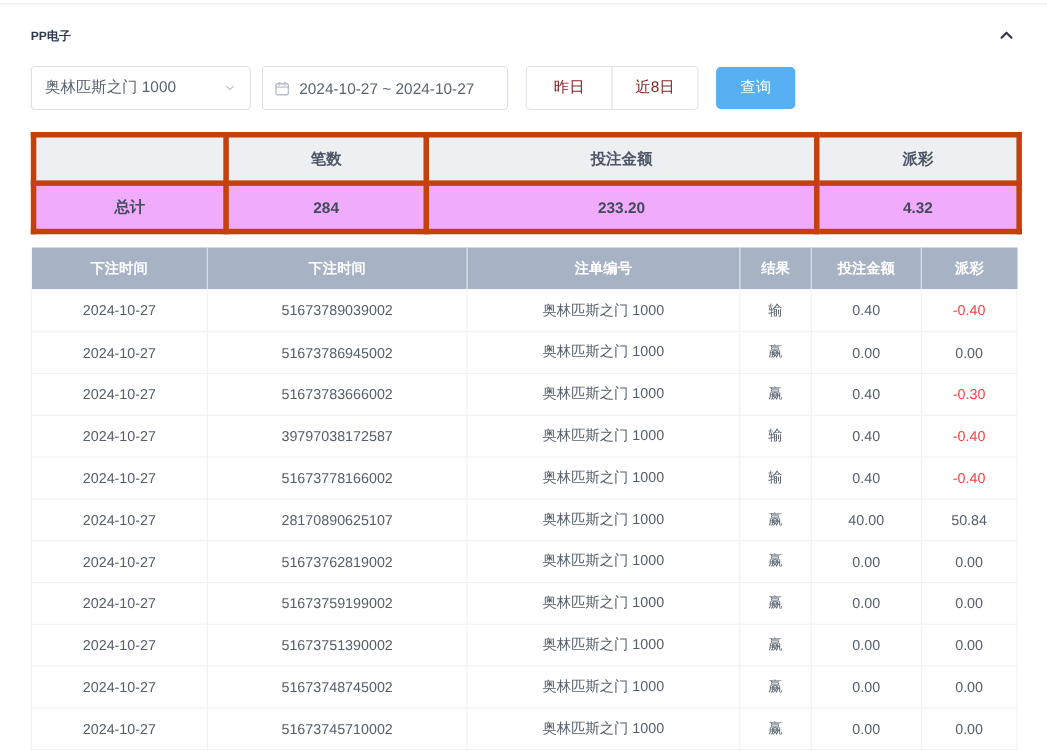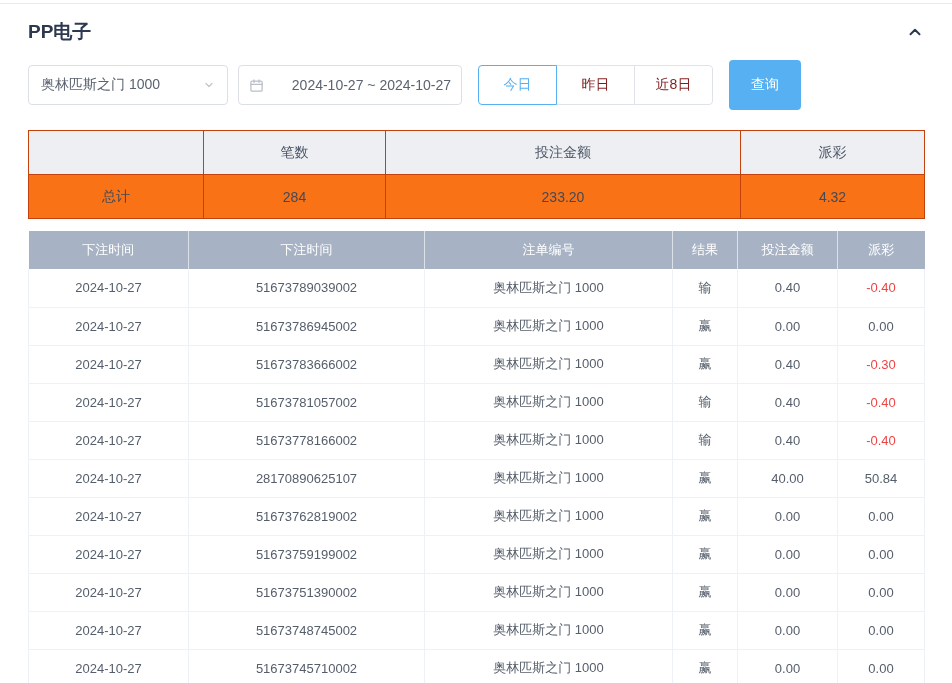--- a/index.html
+++ b/index.html
@@ -10,67 +10,67 @@
     font-family: "Liberation Sans", "DejaVu Sans", sans-serif;
     color: #5b6370;
   }
   .top-line { height: 1px; background: #e7eaf0; margin-top: 3px; }
   .page { padding: 0 28px; }
 
   
   .panel-header {
     height: 56px; display: flex; align-items: center; justify-content: space-between;
   }
-  .panel-title { font-size: 19px; font-weight: bold; color: #2e3950; }
+  .panel-title { font-size: 11px; font-weight: bold; color: #2e3950; }
   .collapse-btn { cursor: pointer; display: flex; align-items: center; }
 
   
   .filter-bar { display: flex; align-items: center; margin-bottom: 20px; }
   .select-box {
     width: 200px; height: 40px; border: 1px solid #dcdfe6; border-radius: 4px;
     display: flex; align-items: center; justify-content: space-between;
     padding: 0 12px; font-size: 14px; cursor: pointer; background: #fff;
   }
   .date-box {
     width: 224px; height: 40px; border: 1px solid #dcdfe6; border-radius: 4px;
     display: flex; align-items: center; gap: 8px;
     padding: 0 10px; font-size: 14px; cursor: pointer; background: #fff;
-    margin-left: 10px; white-space: nowrap; justify-content: space-between;
+    margin-left: 10px; white-space: nowrap;
   }
   .range-group { display: flex; margin-left: 16px; }
   .range-btn {
     width: 79px; height: 40px; background: #fff; border: 1px solid #dfe3e9;
     color: #7f1d1d; font-size: 14px; cursor: pointer; margin-left: -1px;
     font-family: inherit; position: relative;
   }
   .range-btn:first-child { border-radius: 4px 0 0 4px; margin-left: 0; }
   .range-btn:last-child { border-radius: 0 4px 4px 0; }
   .range-btn.active { color: #56b0f2; border-color: #56b0f2; z-index: 2; }
   .query-btn {
-    width: 72px; height: 50px; margin-left: 16px; background: #56b0f2; color: #fff;
+    width: 72px; height: 38px; margin-left: 16px; background: #56b0f2; color: #fff;
     border: none; border-radius: 4px; font-size: 14px; cursor: pointer;
     font-family: inherit;
   }
 
   
   .summary-table {
     width: 896px; border-collapse: collapse; table-layout: fixed;
     font-size: 14px; margin-bottom: 12px;
   }
   .summary-table th, .summary-table td {
-    height: 44px; border: 1px solid #c2410c; text-align: center; font-weight: 400;
+    height: 44px; border: 5px solid #c2410c; text-align: center; font-weight: 700;
     padding: 0;
   }
   .summary-table thead th { background: #edeff3; color: #4c5565; }
-  .summary-table tbody td { background: #f97316; color: #404a58; }
+  .summary-table tbody td { background: #f0abfc; color: #404a58; }
 
   
   .bet-table { width: 896px; border-collapse: collapse; table-layout: fixed; font-size: 13px; }
   .bet-table thead th {
-    background: #a7b3c4; color: #ffffff; font-weight: normal; height: 38px;
+    background: #a7b3c4; color: #ffffff; font-weight: bold; height: 38px;
     border-right: 1px solid rgba(255,255,255,0.6); padding: 0; text-align: center;
   }
   .bet-table thead th:last-child { border-right: none; }
   .bet-table tbody td {
     height: 38px; padding: 0; text-align: center; color: #555e6b;
     border: 1px solid #eef1f6; border-top: none; background: #fff;
   }
   .bet-table .neg { color: #ef4444; }
   .filler td { height: 38px; }
 
@@ -110,21 +110,20 @@
           <rect x="3" y="5" width="18" height="16" rx="2"></rect>
           <line x1="3" y1="10" x2="21" y2="10"></line>
           <line x1="8" y1="3" x2="8" y2="7"></line>
           <line x1="16" y1="3" x2="16" y2="7"></line>
         </svg>
       </span>
       <span>2024-10-27 ~ 2024-10-27</span>
     </div>
 
     <div class="range-group">
-      <button class="range-btn active">今日</button>
       <button class="range-btn">昨日</button>
       <button class="range-btn">近8日</button>
     </div>
 
     <button class="query-btn">查询</button>
   </div>
 
   <table class="summary-table">
     <colgroup>
         <col style="width:175px">
@@ -193,21 +192,21 @@
           <td>2024-10-27</td>
           <td>51673783666002</td>
           <td>奥林匹斯之门 1000</td>
           <td>赢</td>
           <td>0.40</td>
           <td class="neg">-0.30</td>
         </tr>
 
         <tr>
           <td>2024-10-27</td>
-          <td>51673781057002</td>
+          <td>39797038172587</td>
           <td>奥林匹斯之门 1000</td>
           <td>输</td>
           <td>0.40</td>
           <td class="neg">-0.40</td>
         </tr>
 
         <tr>
           <td>2024-10-27</td>
           <td>51673778166002</td>
           <td>奥林匹斯之门 1000</td>

